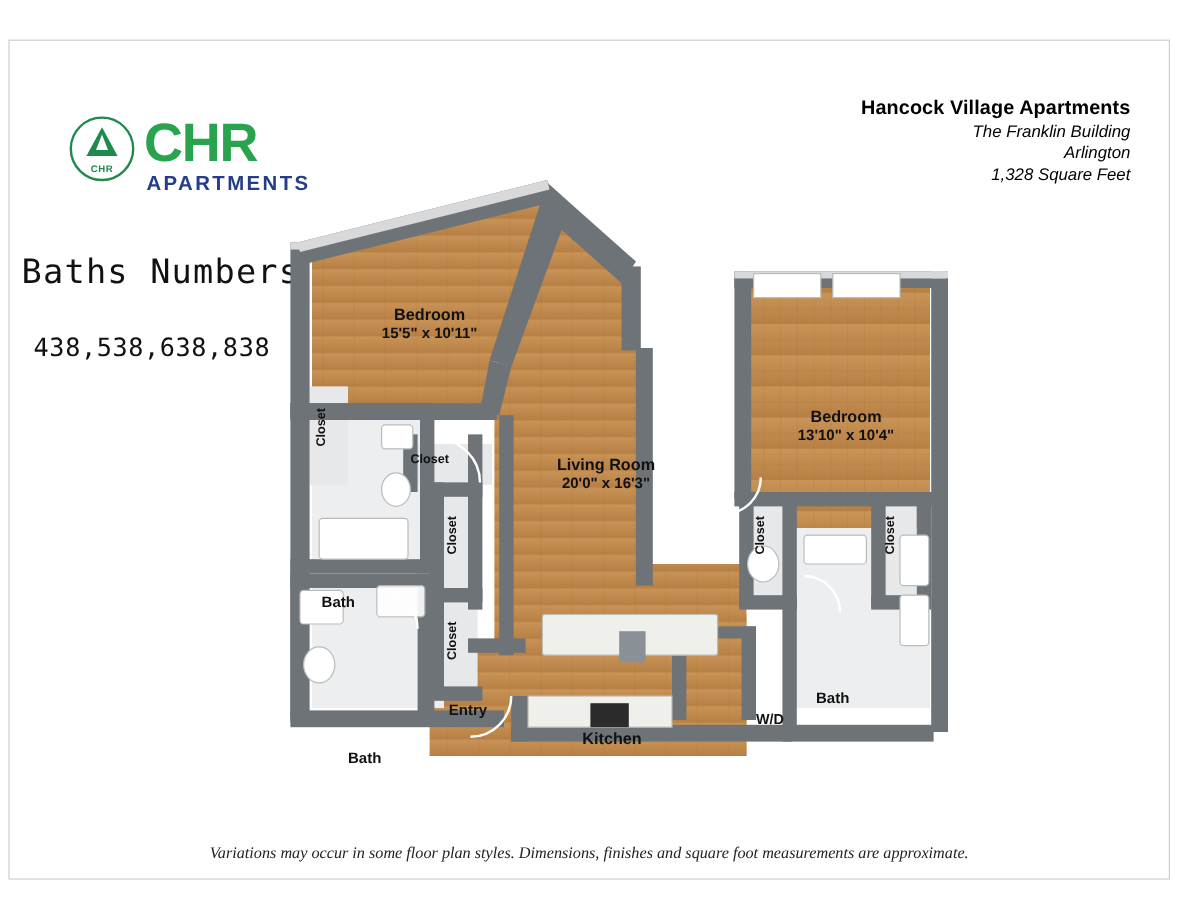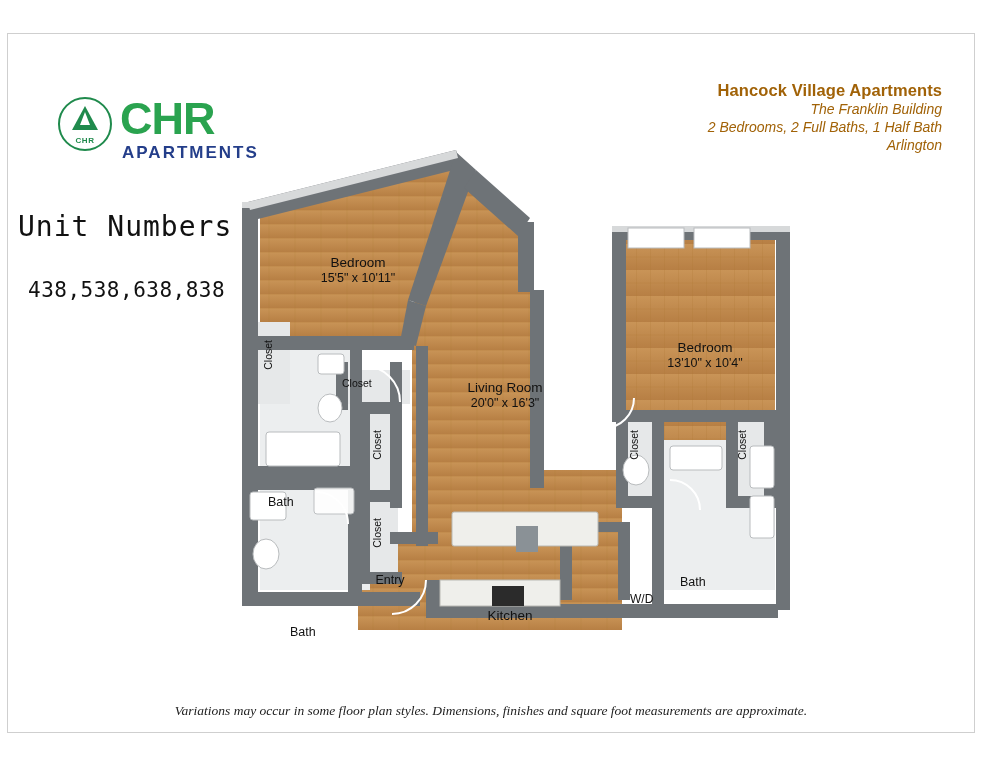--- a/index.html
+++ b/index.html
@@ -94,21 +94,21 @@
     color: #243e8a;
     letter-spacing: 2px;
   }
 
   
   #header-info {
     position: absolute;
     right: 40px;
     top: 80px;
     text-align: right;
-    color: #a16207;
+    color: #000000;
   }
   #header-info .title {
     font-size: 16.5px;
     font-weight: bold;
     line-height: 20px;
     letter-spacing: 0.1px;
   }
   #header-info .line {
     font-size: 14px;
     line-height: 18px;
@@ -145,20 +145,21 @@
     color: #222222;
   }
 
   
   #floorplan {
     position: absolute;
     left: 230px;
     top: 140px;
     width: 570px;
     height: 535px;
+    font-weight: bold;
   }
   #floorplan svg { display: block; }
 
   .room-label {
     position: absolute;
     text-align: center;
     color: #111111;
     font-family: "Liberation Sans", sans-serif;
     pointer-events: none;
   }
@@ -195,25 +196,25 @@
       <div class="tree-notch"></div>
       <div class="mark-label">CHR</div>
     </div>
     <div id="logo-chr">CHR</div>
     <div id="logo-apartments">APARTMENTS</div>
   </div>
 
   <div id="header-info">
     <div class="title">Hancock Village Apartments</div>
     <div class="line">The Franklin Building</div>
-    <div class="line">2 Bedrooms, 2 Full Baths, 1 Half Bath</div>
     <div class="line">Arlington</div>
+    <div class="line">1,328 Square Feet</div>
   </div>
 
-  <div id="unit-title">Unit Numbers</div>
+  <div id="unit-title">Baths Numbers</div>
   <div id="unit-numbers">438,538,638,838</div>
 
   <div id="floorplan">
     <svg width="570" height="535" viewBox="0 0 570 535">
       <defs>
         <linearGradient id="woodgrad" x1="0" y1="0" x2="0" y2="1">
           <stop offset="0%" stop-color="#c99457"></stop>
           <stop offset="100%" stop-color="#b77f44"></stop>
         </linearGradient>
         <pattern id="planks" width="26" height="14" patternUnits="userSpaceOnUse">
@@ -389,21 +390,21 @@
 
     <div class="room-label" style="left:185px; top:240px; width:180px;">
       <span class="name">Living Room</span>
       <span class="dims">20'0" x 16'3"</span>
     </div>
 
     <div class="room-label" style="left:220px; top:468px; width:120px;">
       <span class="name">Kitchen</span>
     </div>
 
-    <div class="room-label" style="left:115px; top:432px; width:90px;">
+    <div class="room-label" style="left:115px; top:444px; width:90px;">
       <span class="name" style="font-size:12.5px;">Entry</span>
     </div>
 
     <div class="small-label" style="left:400px; top:452px; width:50px; font-size:12px;">W/D</div>
 
     <div class="small-label" style="left:38px; top:355px; width:70px; font-size:12.5px;">Bath</div>
     <div class="small-label" style="left:60px; top:485px; width:70px; font-size:12.5px;">Bath</div>
     <div class="small-label" style="left:450px; top:435px; width:70px; font-size:12.5px;">Bath</div>
 
     <div class="small-label vert" style="left:32px; top:200px; width:14px;">Closet</div>

